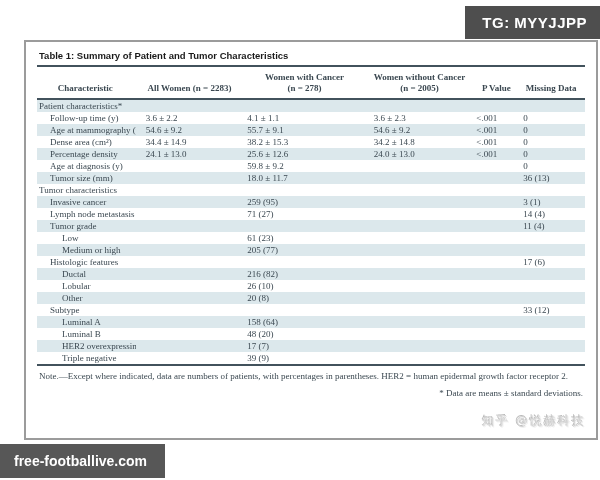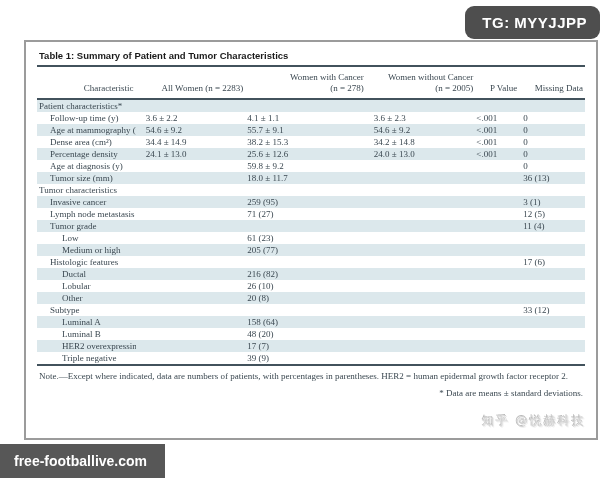--- a/index.html
+++ b/index.html
@@ -6,21 +6,21 @@
   body{
     width:600px;height:480px;position:relative;overflow:hidden;
     background:#ffffff;font-family:"Liberation Serif",serif;
   }
   
   .tg-badge{
     position:absolute;top:6px;right:0;min-width:104px;
     background:#4e4e4e;color:#ffffff;
     font-family:"Liberation Sans",sans-serif;font-weight:bold;
     font-size:15px;letter-spacing:.5px;
-    padding:8px 13px 8px 17px;text-align:center;border-radius:9px;
+    padding:8px 13px 8px 17px;text-align:center;
   }
   
   .site-badge{
     position:absolute;left:0;top:444px;
     background:#575757;color:#ffffff;
     font-family:"Liberation Sans",sans-serif;font-weight:bold;
     font-size:14px;padding:9px 18px 9px 14px;
   }
   
   .card{
@@ -31,21 +31,21 @@
   .card-title{
     font-family:"Liberation Sans",sans-serif;font-weight:bold;
     font-size:9.5px;color:#1a1a1a;padding:2px 0 4px 2px;
   }
   .title-rule{border-top:2px solid #42525c;margin:0 0 2px 0;}
   table{
     width:100%;border-collapse:collapse;table-layout:fixed;
     font-size:9px;color:#3b4851;border-bottom:2px solid #42525c;
   }
   thead th{
-    font-weight:normal;text-align:right;vertical-align:bottom;
+    font-weight:bold;text-align:center;vertical-align:bottom;
     padding:3px 2px 3px 0;border-bottom:2px solid #42525c;
     white-space:pre-line;line-height:1.25;
   }
   thead th.nw{white-space:nowrap;}
   tbody td{
     padding:1px 0;line-height:10px;height:10px;
     white-space:nowrap;overflow:hidden;
   }
   tr.shaded td{background:#dce8ec;}
   td.indent-0{padding-left:2px;}
@@ -172,21 +172,21 @@
           <td class="c3"></td>
           <td class="c4"></td>
           <td class="c5">3 (1)</td>
         </tr>
         <tr>
           <td class="indent-1">Lymph node metastasis</td>
           <td class="c1"></td>
           <td class="c2">71 (27)</td>
           <td class="c3"></td>
           <td class="c4"></td>
-          <td class="c5">12 (5)</td>
+          <td class="c5">14 (4)</td>
         </tr>
         <tr class="shaded">
           <td class="indent-1">Tumor grade</td>
           <td class="c1"></td>
           <td class="c2"></td>
           <td class="c3"></td>
           <td class="c4"></td>
           <td class="c5">11 (4)</td>
         </tr>
         <tr>

